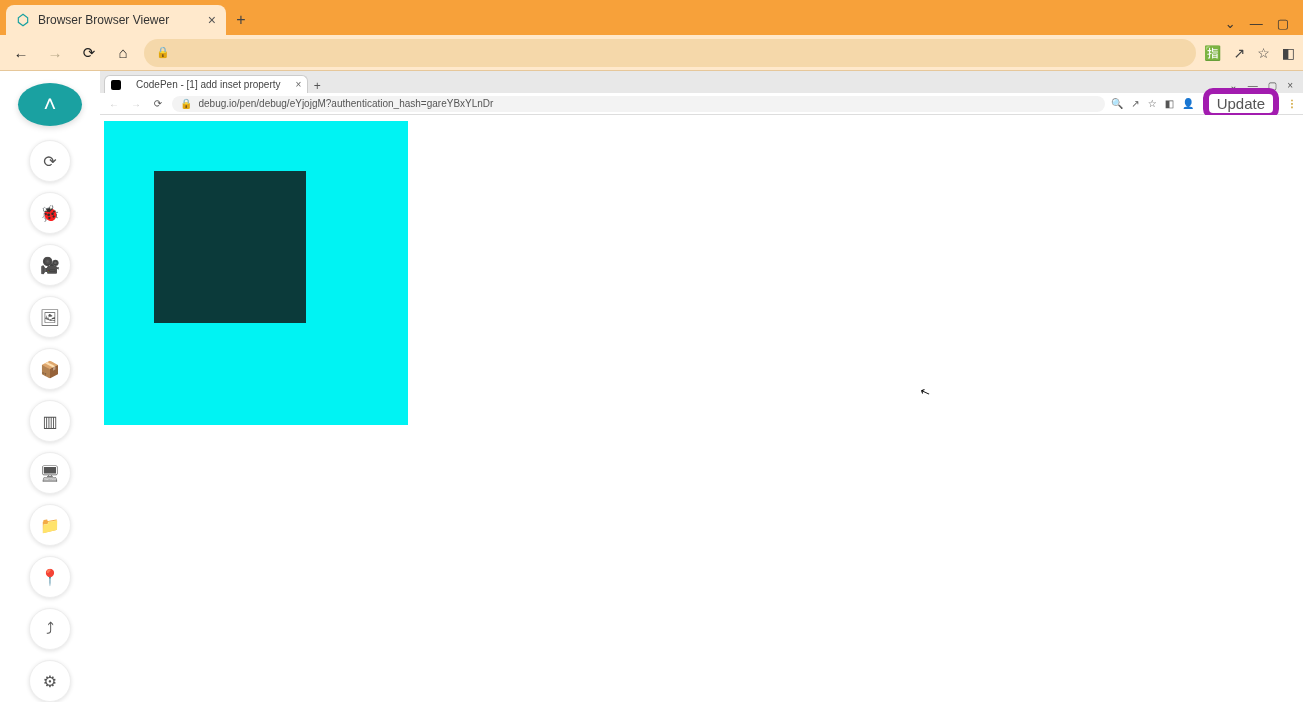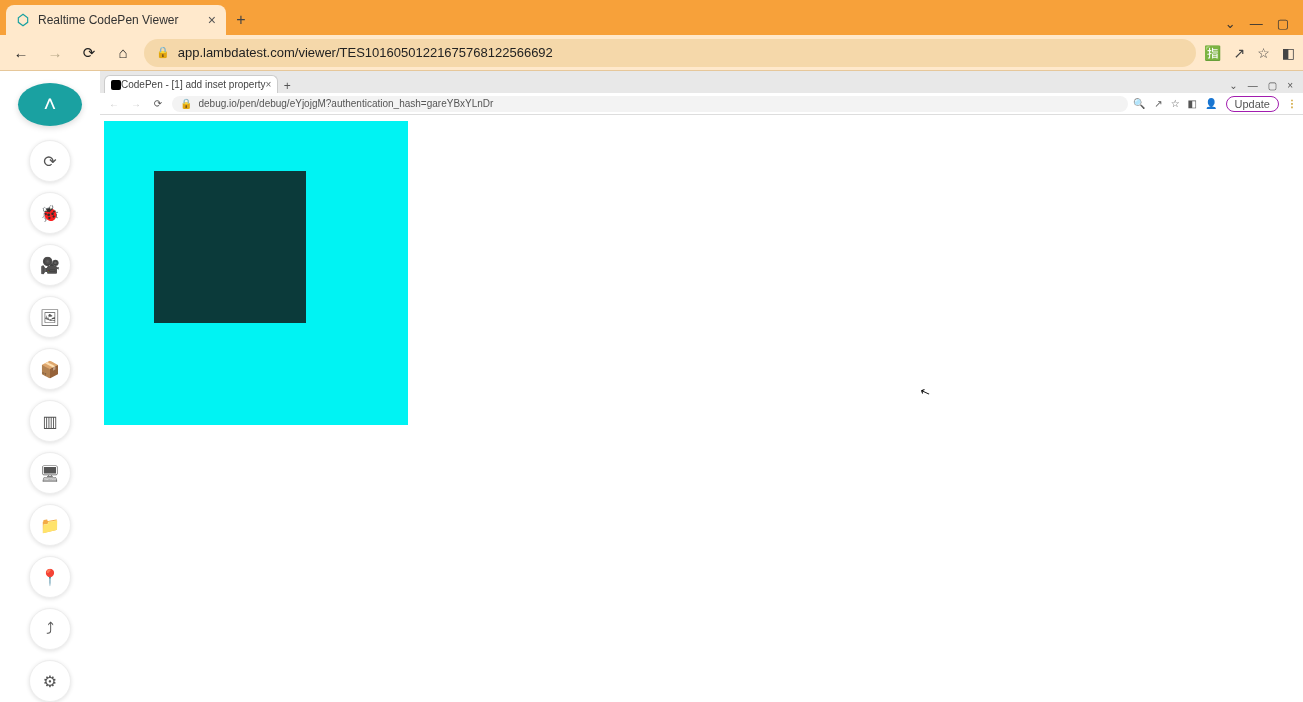--- a/index.html
+++ b/index.html
@@ -133,21 +133,21 @@
     font-size:10px;
     color:#444;
   }
   .inner-tab {
     height:18px;
     background:#fff;
     border:1px solid #ccc;
     border-bottom:none;
     border-radius:6px 6px 0 0;
     display:flex; align-items:center;
-    padding:0 6px; gap:0;
+    padding:0 6px; gap:15px;
     min-width:140px;
   }
   .inner-tab .favicon { width:10px; height:10px; background:#000; border-radius:2px; }
   .inner-tab .title { flex:1; white-space:nowrap; overflow:hidden; text-overflow:ellipsis; }
   .inner-tab .close { font-size:10px; color:#666; cursor:pointer; }
   .inner-newtab { width:18px; text-align:center; font-size:12px; color:#555; cursor:pointer; }
   .inner-tabstrip-spacer { flex:1; }
   .inner-window-controls { display:flex; gap:10px; padding:0 6px 2px 0; font-size:10px; color:#555; }
   .inner-window-controls span { cursor:pointer; }
 
@@ -167,24 +167,24 @@
     flex:1;
     height:16px;
     background:#f3f3f3;
     border-radius:8px;
     display:flex; align-items:center;
     padding:0 8px; gap:6px;
     color:#555;
   }
   .inner-toolbar .right-icons { display:flex; gap:8px; align-items:center; }
   .inner-toolbar .update-btn {
-    border:1px solid #a21caf;
+    border:6px solid #a21caf;
     border-radius:10px;
     padding:1px 8px;
-    font-size:11px;
+    font-size:15px;
     color:#555;
     cursor:pointer;
   }
   .inner-toolbar .menu-dots { color:#cea02e; font-weight:bold; cursor:pointer; }
 
   .inner-page {
     flex:1;
     position:relative;
     background:#fff;
     overflow:hidden;
@@ -211,40 +211,39 @@
 </head>
 <body>
 
 <div class="outer-tabstrip">
   <div class="outer-tab">
     <span class="favicon">
       <svg viewBox="0 0 24 24" width="14" height="14" fill="none" stroke="currentColor" stroke-width="2">
           <path d="M12 2l8 6v8l-8 6-8-6V8z"></path>
         </svg>
     </span>
-    <span class="title">Realtime CodePen Viewer</span>
+    <span class="title">Browser Browser Viewer</span>
     <span class="close">×</span>
   </div>
   <div class="outer-newtab">+</div>
   <div class="outer-tabstrip-spacer"></div>
   <div class="outer-window-controls">
     <span>⌄</span>
     <span>—</span>
     <span>▢</span>
   </div>
 </div>
 
 <div class="outer-toolbar">
   <div class="nav-btn">←</div>
   <div class="nav-btn disabled">→</div>
   <div class="nav-btn">⟳</div>
   <div class="nav-btn">⌂</div>
   <div class="outer-addr">
     <span class="lock">🔒</span>
-    <span>app.lambdatest.com/viewer/TES10160501221675768122566692</span>
   </div>
   <div class="right-icons">
     <span>🈯</span>
     <span>↗</span>
     <span>☆</span>
     <span>◧</span>
   </div>
 </div>
 
 <div class="outer-content">

